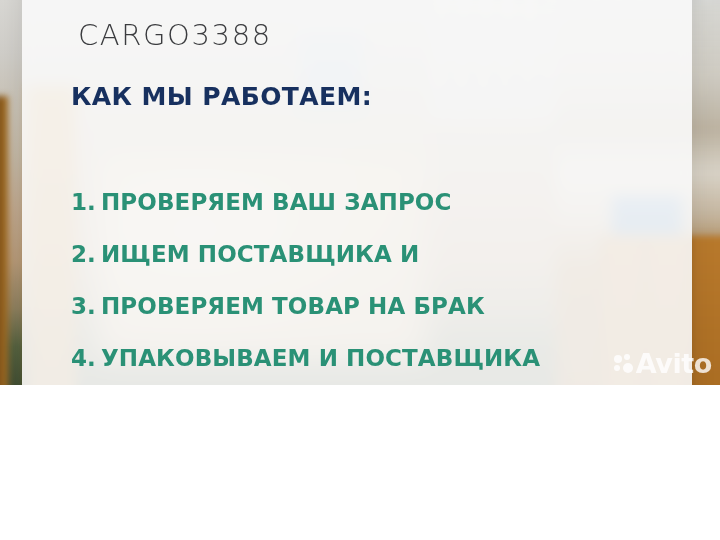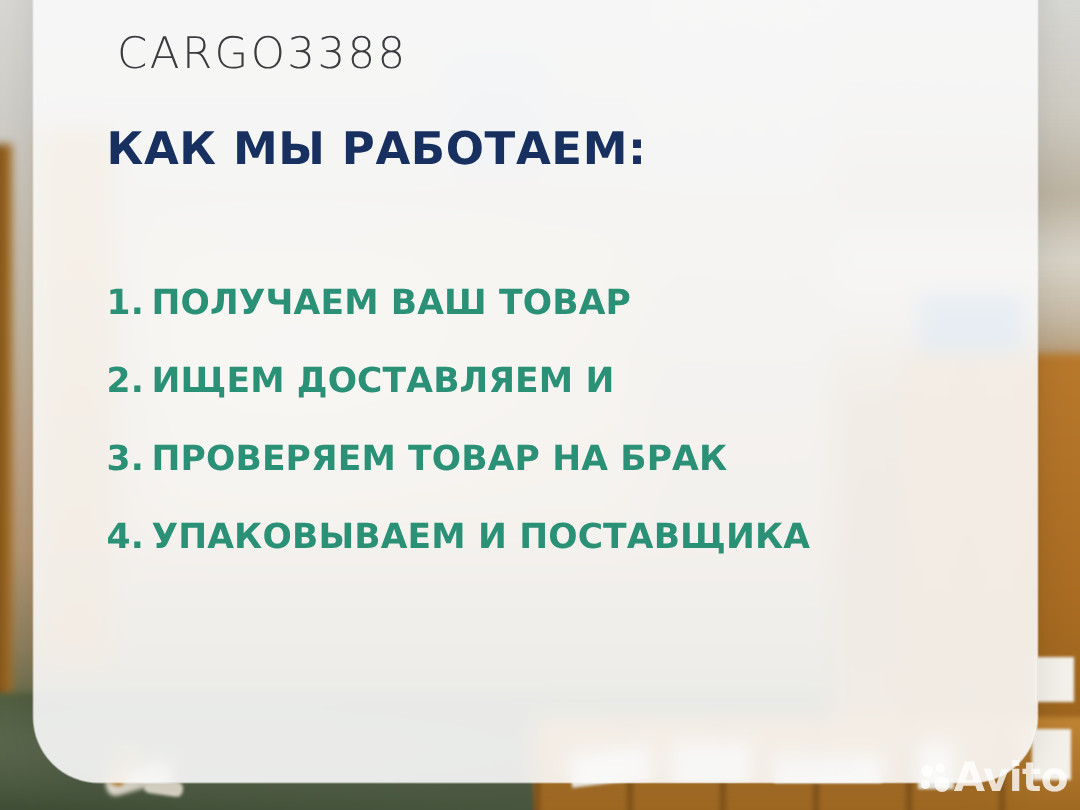--- a/index.html
+++ b/index.html
@@ -5,21 +5,21 @@
   * { margin:0; padding:0; box-sizing:border-box; }
 
   html, body {
     width:720px; height:540px;
     overflow:hidden;
     font-family:"Liberation Sans", sans-serif;
   }
 
   #stage {
     position:relative;
-    width:720px; height:540px;
+    width:720px; height:385px;
     background:#c9c4bb;
     overflow:hidden;
   }
 
   
   .bg {
     position:absolute; inset:0;
     overflow:hidden;
   }
 
@@ -203,21 +203,21 @@
     font-size:29px;
     letter-spacing:1.6px;
     color:#3b3c3f;
   }
 
   .heading {
     position:absolute;
     left:71px; top:82px;
     font-family:"DejaVu Sans", sans-serif;
     font-weight:bold;
-    font-size:30px;
+    font-size:25px;
     letter-spacing:.4px;
     color:#17305f;
   }
 
   .steps {
     position:absolute;
     left:71px; top:176px;
     width:590px;
     list-style:none;
   }
@@ -311,28 +311,28 @@
 
   <div class="logo">CARGO3388</div>
 
   <div class="heading">КАК МЫ РАБОТАЕМ:</div>
 
   <ul class="steps">
 
     <li class="step">
       <span class="step-num">1.</span>
       <span class="step-text">
-        <span>ПОЛУЧАЕМ ВАШ ТОВАР</span>
+        <span>ПРОВЕРЯЕМ ВАШ ЗАПРОС</span>
       </span>
     </li>
 
     <li class="step">
       <span class="step-num">2.</span>
       <span class="step-text">
-        <span>ИЩЕМ ДОСТАВЛЯЕМ И</span>
+        <span>ИЩЕМ ПОСТАВЩИКА И</span>
       </span>
     </li>
 
     <li class="step">
       <span class="step-num">3.</span>
       <span class="step-text">
         <span>ПРОВЕРЯЕМ ТОВАР НА БРАК</span>
       </span>
     </li>
 

